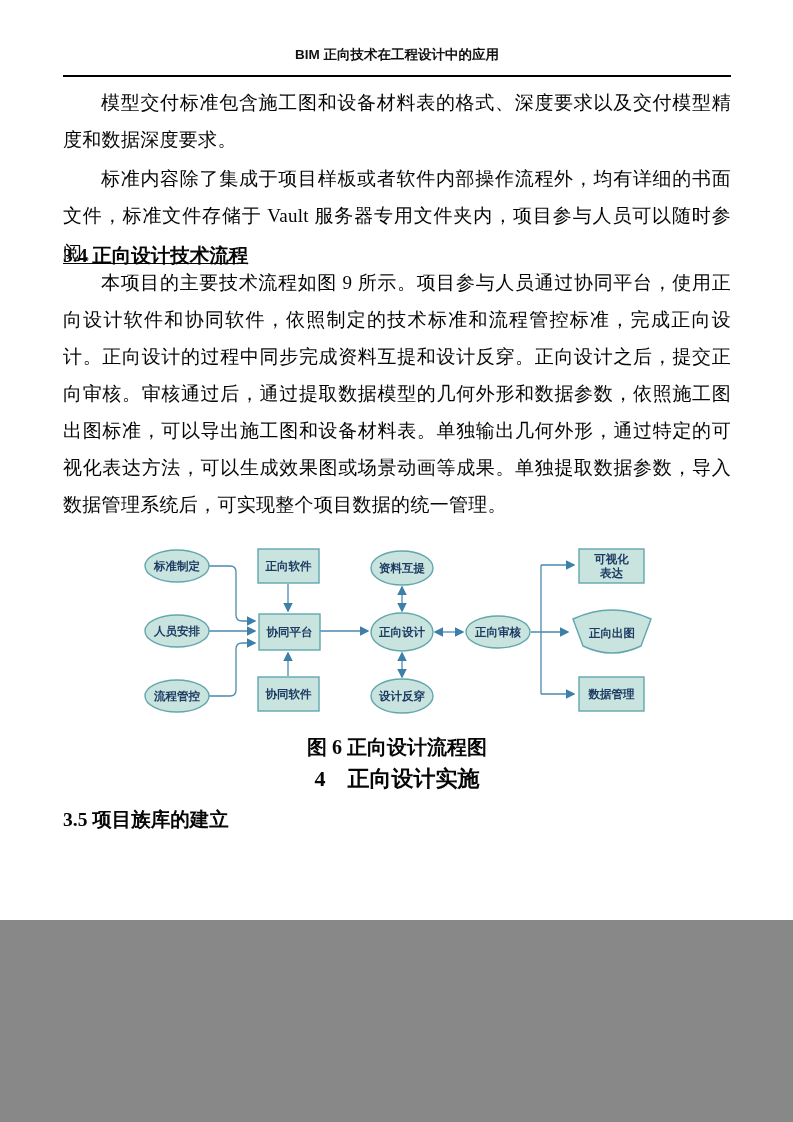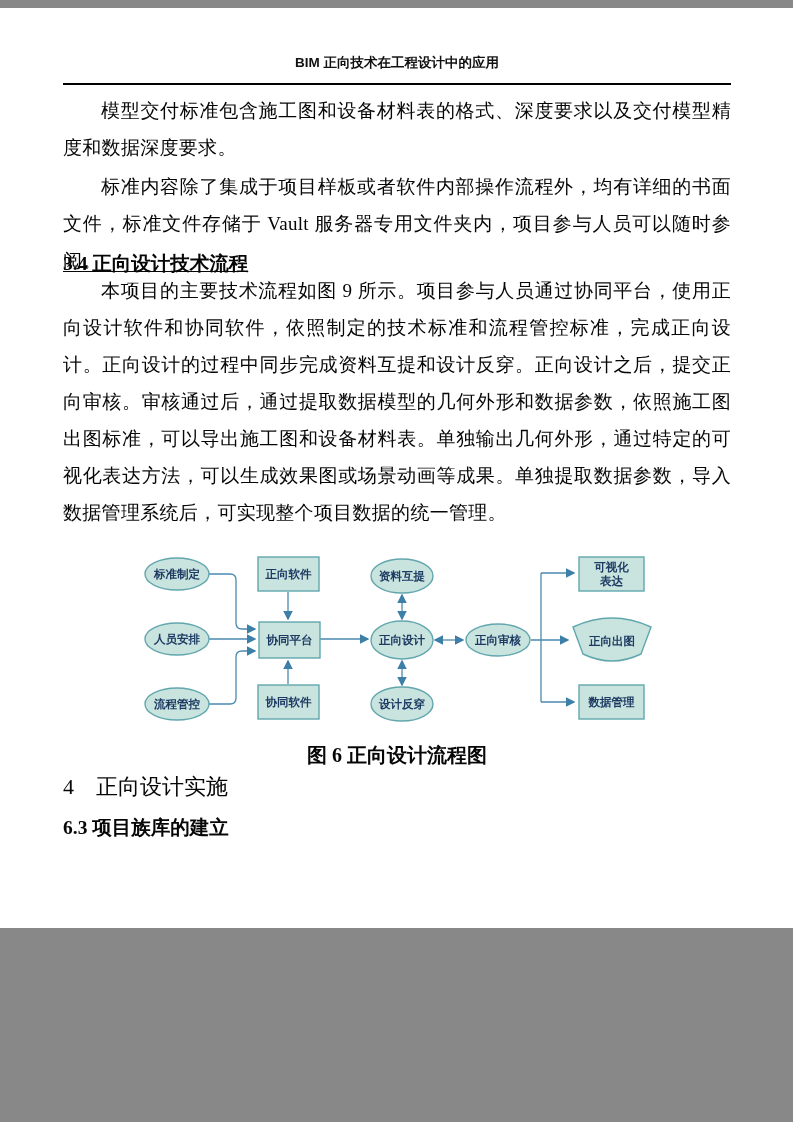--- a/index.html
+++ b/index.html
@@ -1,21 +1,21 @@
 <!DOCTYPE html>
 <html><head>
 <meta charset="utf-8">
 <style>
   * { margin: 0; padding: 0; box-sizing: border-box; }
   html, body { background: #888; }
   .page {
     position: relative;
     width: 793px;
     height: 920px;
-    margin: 8px auto;
+    margin: 0 auto;
     background: #ffffff;
     overflow: hidden;
     font-family: "Liberation Serif", "DejaVu Serif", serif;
     color: #000;
   }
   .header-title {
     position: absolute;
     top: 46px; left: 63px; width: 668px;
     text-align: center;
     font-family: "Liberation Sans", "DejaVu Sans", sans-serif;
@@ -48,22 +48,23 @@
     font-size: 19.5px;
     font-weight: bold;
     color: #060606;
   }
   .h34 { top: 242px; text-decoration: underline; }
   .h41 { top: 806px; }
   .h-main {
     position: absolute;
     top: 764px; left: 63px; width: 668px;
     font-size: 22px;
-    font-weight: normal;
-    color: #060606;
+    font-weight: bold;
+    color: #060606;
+    text-align: center;
   }
   .figure-svg {
     position: absolute;
     top: 540px; left: 136px;
     width: 522px; height: 180px;
   }
   .fig-caption {
     position: absolute;
     top: 734px; left: 63px; width: 668px;
     text-align: center;
@@ -194,20 +195,20 @@
     </g>
     <g>
       <rect class="node-shape" x="443" y="137" width="65" height="34"></rect>
       <text class="node-label" x="475.5" y="158">数据管理</text>
     </g>
   </svg>
 
   <div class="fig-caption">图 6 正向设计流程图</div>
 
   <h1 class="h-main">4　正向设计实施</h1>
-  <h2 class="h-sub h41">6.3 项目族库的建立</h2>
+  <h2 class="h-sub h41">3.5 项目族库的建立</h2>
 
 
   <div class="footer-rule"></div>
   <div class="footer-page">18</div>
   <div class="footer-issue">2023.No.2</div>
 
 </div>
 
 </body></html>

